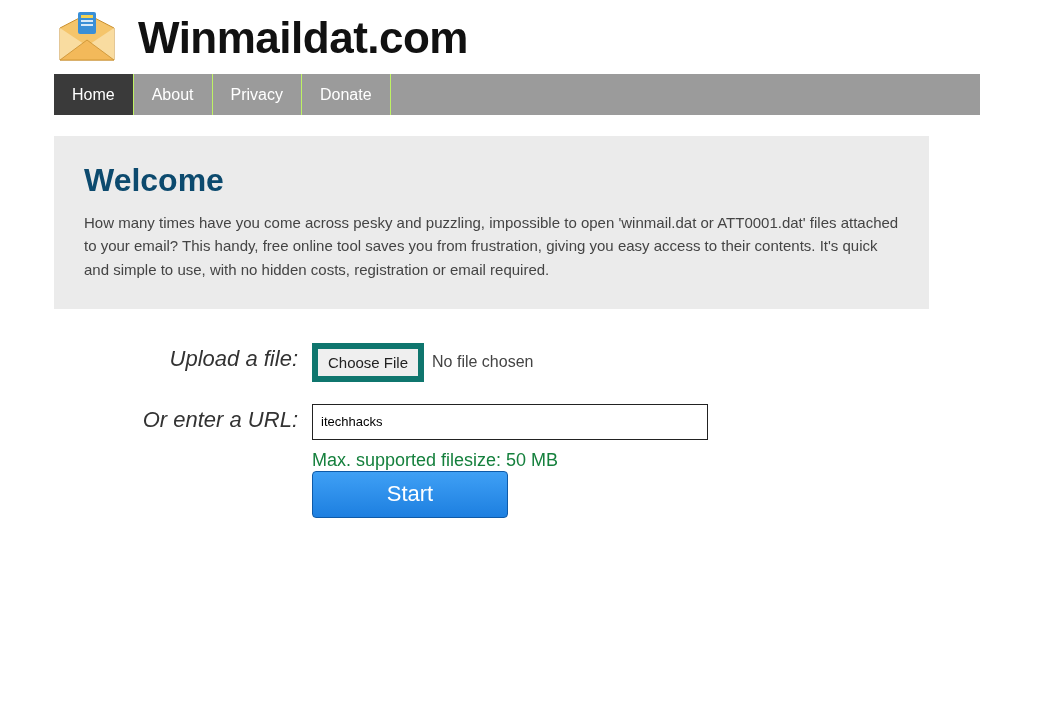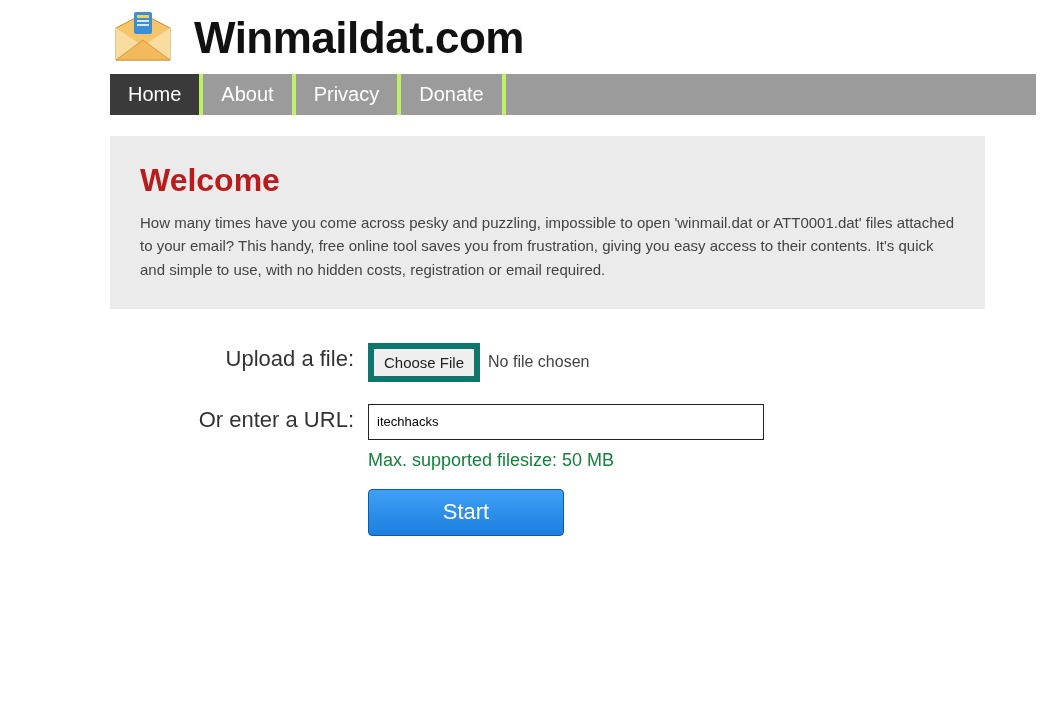--- a/index.html
+++ b/index.html
@@ -5,21 +5,21 @@
   * { box-sizing: border-box; margin: 0; padding: 0; }
   body {
     font-family: Verdana, Geneva, sans-serif;
     background: #fff;
     color: #333;
     width: 1044px;
     height: 706px;
     overflow: hidden;
   }
   .container {
-    padding-left: 110px;
+    padding-left: 54px;
     padding-right: 0;
   }
   .header {
     display: flex;
     align-items: center;
     padding-top: 10px;
     padding-bottom: 8px;
   }
   .logo {
     width: 66px;
@@ -36,38 +36,38 @@
   .navbar {
     display: flex;
     background: #9b9b9b;
     height: 41px;
     width: 926px;
   }
   .nav-item {
     padding: 0 18px;
     display: flex;
     align-items: center;
-    font-size: 20px;
+    font-size: 16px;
     color: #fff;
     cursor: pointer;
-    border-right: 4px solid #bef264;
+    border-right: 1px solid #bef264;
   }
   .nav-item.active {
     background: #3a3a3a;
   }
   .welcome-box {
     background: #ebebeb;
     margin-top: 21px;
     padding: 26px 30px 28px 30px;
     width: 875px;
   }
   .welcome-title {
     font-size: 32px;
     font-weight: 900;
-    color: #b91c1c;
+    color: #0c4a6e;
     margin-bottom: 12px;
   }
   .welcome-text {
     font-size: 15px;
     color: #444;
     line-height: 1.55;
   }
   .form-area {
     margin-top: 34px;
     width: 875px;
@@ -77,20 +77,21 @@
     align-items: flex-start;
     margin-bottom: 22px;
   }
   .form-label {
     width: 258px;
     text-align: right;
     font-size: 22px;
     color: #333;
     padding-top: 3px;
     padding-right: 14px;
+    font-style: italic;
   }
   .form-control {
     flex: 1;
   }
   .file-row {
     display: flex;
     align-items: center;
     gap: 8px;
   }
   .choose-file-btn {
@@ -122,21 +123,20 @@
   }
   .start-btn {
     background: linear-gradient(#3fa0f5, #1d7fe0);
     border: 1px solid #0e5aa8;
     color: #fff;
     font-size: 22px;
     width: 196px;
     height: 47px;
     border-radius: 4px;
     cursor: pointer;
-    margin-top: 18px;
     font-family: Verdana, sans-serif;
   }
 </style>
 </head>
 <body>
 
 <div class="container">
 
   <div class="header">
     <div class="logo">

